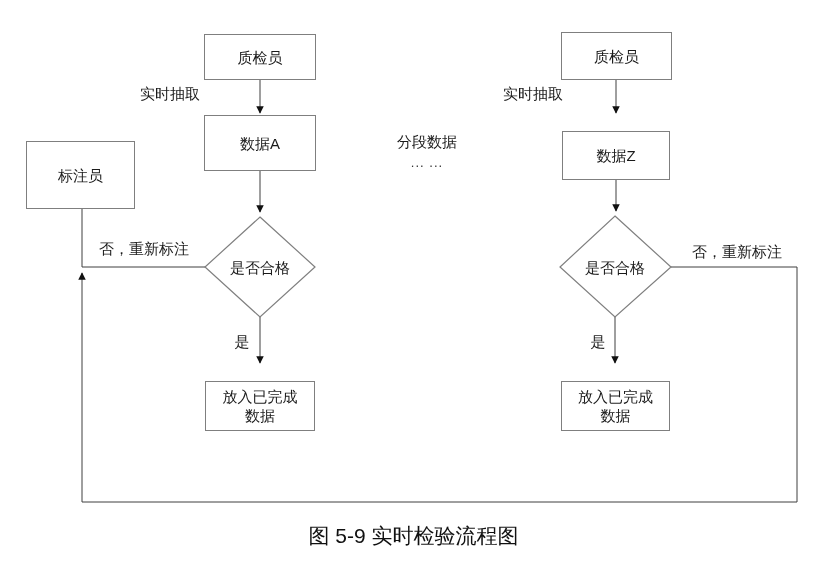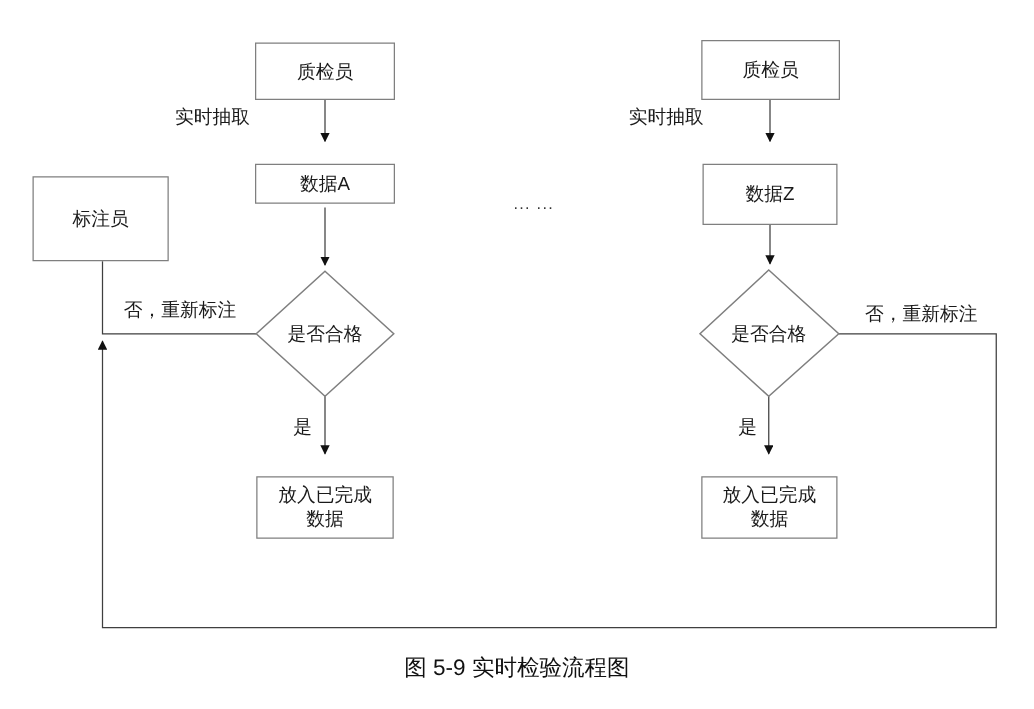--- a/index.html
+++ b/index.html
@@ -47,21 +47,21 @@
     position:absolute;
     font-size:13px;
     letter-spacing:1px;
     text-align:center;
     color:#333333;
   }
   .caption{
     position:absolute;
     left:0;top:522px;width:827px;
     text-align:center;
-    font-size:18px;
+    font-size:21px;
     color:#111111;
   }
   svg .connector{stroke:#3f3f3f;stroke-width:1;fill:none;}
   svg .shape{stroke:#7f7f7f;stroke-width:1.2;fill:#ffffff;}
 </style>
 </head>
 <body>
 
 <div class="canvas">
 
@@ -83,21 +83,21 @@
     <path class="connector" d="M671,267 H797 V502 H82 V273" marker-end="url(#arrow)"></path>
 
     <polygon class="shape" points="260,217 315,267 260,317 205,267"></polygon>
     <polygon class="shape" points="615,216 671,267 615,317 560,267"></polygon>
   </svg>
 
   <div class="box" style="left:204px;top:21px;width:112px;height:46px">
     <span>质检员</span>
   </div>
 
-  <div class="box" style="left:204px;top:118px;width:112px;height:32px">
+  <div class="box" style="left:204px;top:102px;width:112px;height:56px">
     <span>数据A</span>
   </div>
 
   <div class="box" style="left:26px;top:128px;width:109px;height:68px">
     <span>标注员</span>
   </div>
 
   <div class="box" style="left:205px;top:368px;width:110px;height:50px">
     <span>放入已完成</span>
     <span>数据</span>
@@ -122,20 +122,21 @@
   </div>
 
   <div class="diamond-label" style="left:560px;top:229px;width:110px;height:76px">
     <span>是否</span>
     <span>合格</span>
   </div>
 
   <div class="lbl" style="left:110px;top:85px;width:120px">实时抽取</div>
   <div class="lbl" style="left:473px;top:85px;width:120px">实时抽取</div>
 
+  <div class="lbl" style="left:367px;top:133px;width:120px">分段数据</div>
   <div class="ellipsis" style="left:367px;top:155px;width:120px">... ...</div>
 
   <div class="lbl" style="left:84px;top:240px;width:120px">否，重新标注</div>
   <div class="lbl" style="left:677px;top:243px;width:120px">否，重新标注</div>
 
   <div class="lbl" style="left:227px;top:333px;width:30px">是</div>
   <div class="lbl" style="left:583px;top:333px;width:30px">是</div>
 
   <div class="caption">图 5-9  实时检验流程图</div>
 

